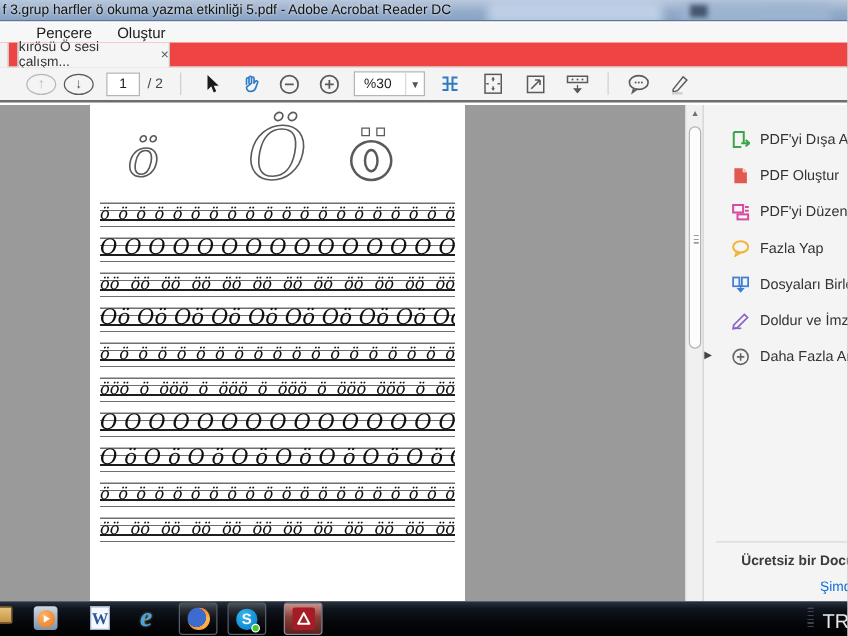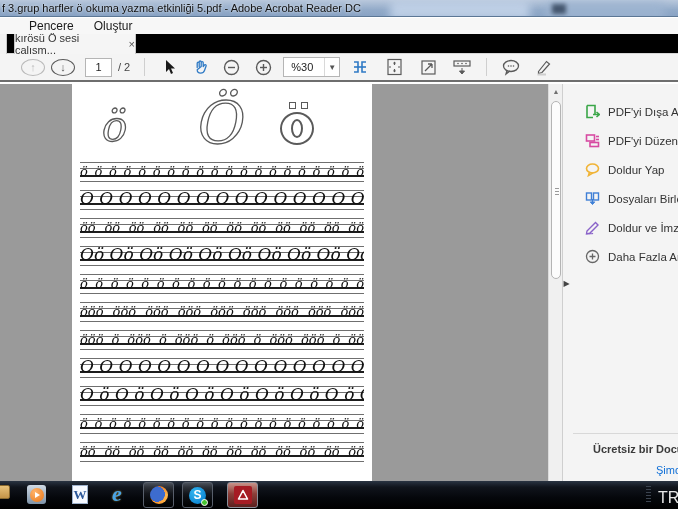--- a/index.html
+++ b/index.html
@@ -18,21 +18,21 @@
     background:#44566e; filter:blur(2px); }
   .title-text { position:absolute; left:2px; top:2px; font-size:11px; color:#111;
     white-space:nowrap; text-shadow:0 0 3px rgba(255,255,255,.9); }
 
   
   .menubar { position:absolute; left:0; top:18px; width:678px; height:16px; background:#f7f7f7;
     font-size:12px; color:#1a1a1a; display:flex; align-items:center;padding-left:19px; }
   .menu-item { padding:0 10px; height:100%; display:flex; align-items:center; cursor:default; }
 
   
-  .tabbar { position:absolute; left:0; top:34px; width:678px; height:20px; background:#000000;
+  .tabbar { position:absolute; left:0; top:34px; width:678px; height:20px; background:#ef4444;
     border-bottom:1px solid #d6d6d6; }
   .tab-partial { position:absolute; left:0; top:0; width:7px; height:20px; background:#f2f2f2;
     border-right:1px solid #c8c8c8; }
   .tab-active { position:absolute; left:14px; top:0; width:122px; height:20px; background:#f5f5f5;
     border-left:1px solid #c8c8c8; border-right:1px solid #c8c8c8;
     display:flex; align-items:center; justify-content:center; gap:7px; font-size:11px; color:#333; }
   .tab-close { color:#555; font-size:11px; line-height:1; cursor:pointer; }
 
   
   .toolbar { position:absolute; left:0; top:54px; width:678px; height:28px; background:#f4f4f4;
@@ -281,23 +281,20 @@
       <div class="prow">
           <span class="letters">öö öö öö öö öö öö öö öö öö öö öö öö</span>
         </div>
       <div class="prow caps">
           <span class="letters">Öö Öö Öö Öö Öö Öö Öö Öö Öö Öö Ö</span>
         </div>
       <div class="prow">
           <span class="letters">ö ö ö ö ö ö ö ö ö ö ö ö ö ö ö ö ö ö ö</span>
         </div>
       <div class="prow">
-          <span class="letters">ööö ööö ööö ööö ööö ööö ööö ööö ööö</span>
-        </div>
-      <div class="prow">
           <span class="letters">ööö ö ööö ö ööö ö ööö ö ööö ööö ö öö</span>
         </div>
       <div class="prow caps">
           <span class="letters">Ö Ö Ö Ö Ö Ö Ö Ö Ö Ö Ö Ö Ö Ö Ö Ö Ö</span>
         </div>
       <div class="prow caps">
           <span class="letters">Ö ö Ö ö Ö ö Ö ö Ö ö Ö ö Ö ö Ö ö Ö ö</span>
         </div>
       <div class="prow">
           <span class="letters">ö ö ö ö ö ö ö ö ö ö ö ö ö ö ö ö ö ö ö ö</span>
@@ -323,41 +320,50 @@
       <div class="tool-item">
         <span class="ticon">
           <svg width="15" height="15" viewBox="0 0 15 15">
               <path d="M2 1.5 h8 v9 M2 1.5 v12 h6" fill="none" stroke="#3aa648" stroke-width="1.6"></path>
               <path d="M8 10.5 h6 M11.5 8 l3 2.5 l-3 2.5" fill="none" stroke="#3aa648" stroke-width="1.6"></path>
             </svg>
         </span>
         <span class="tool-label">PDF'yi Dışa Akta</span>
       </div>
 
+      <div class="tool-item">
+        <span class="ticon">
+          <svg width="15" height="15" viewBox="0 0 15 15">
+              <path d="M2.5 1.5 h7 l3 3 v9 h-10 Z" fill="#e05a50"></path>
+              <path d="M9.5 1.5 v3 h3" fill="#f4aca5" stroke="#fff" stroke-width=".6"></path>
+            </svg>
+        </span>
+        <span class="tool-label">PDF Oluştur</span>
+      </div>
 
       <div class="tool-item">
         <span class="ticon">
           <svg width="15" height="15" viewBox="0 0 15 15">
               <rect x="1.5" y="2" width="8" height="6" fill="none" stroke="#d74ba2" stroke-width="1.6"></rect>
               <rect x="5" y="9.5" width="8.5" height="4" fill="none" stroke="#d74ba2" stroke-width="1.6"></rect>
               <line x1="11" y1="3.5" x2="14" y2="3.5" stroke="#d74ba2" stroke-width="1.6"></line>
               <line x1="11" y1="6.5" x2="14" y2="6.5" stroke="#d74ba2" stroke-width="1.6"></line>
             </svg>
         </span>
         <span class="tool-label">PDF'yi Düzenle</span>
       </div>
 
       <div class="tool-item">
         <span class="ticon">
           <svg width="15" height="15" viewBox="0 0 15 15">
               <ellipse cx="7.5" cy="6.5" rx="6" ry="4.5" fill="none" stroke="#f0b437" stroke-width="1.6"></ellipse>
               <path d="M4.5 10 L3.5 13.5 L8 10.8" fill="none" stroke="#f0b437" stroke-width="1.6"></path>
             </svg>
         </span>
-        <span class="tool-label">Doldur Yap</span>
+        <span class="tool-label">Fazla Yap</span>
       </div>
 
       <div class="tool-item">
         <span class="ticon">
           <svg width="15" height="15" viewBox="0 0 15 15">
               <rect x="1.5" y="2" width="5" height="7" fill="none" stroke="#3f7fd6" stroke-width="1.4"></rect>
               <rect x="8.5" y="2" width="5" height="7" fill="none" stroke="#3f7fd6" stroke-width="1.4"></rect>
               <path d="M7.5 8 v4 M7.5 13.5 l-2.2-2.6 h4.4 Z" fill="#3f7fd6" stroke="#3f7fd6" stroke-width="1"></path>
             </svg>
         </span>

